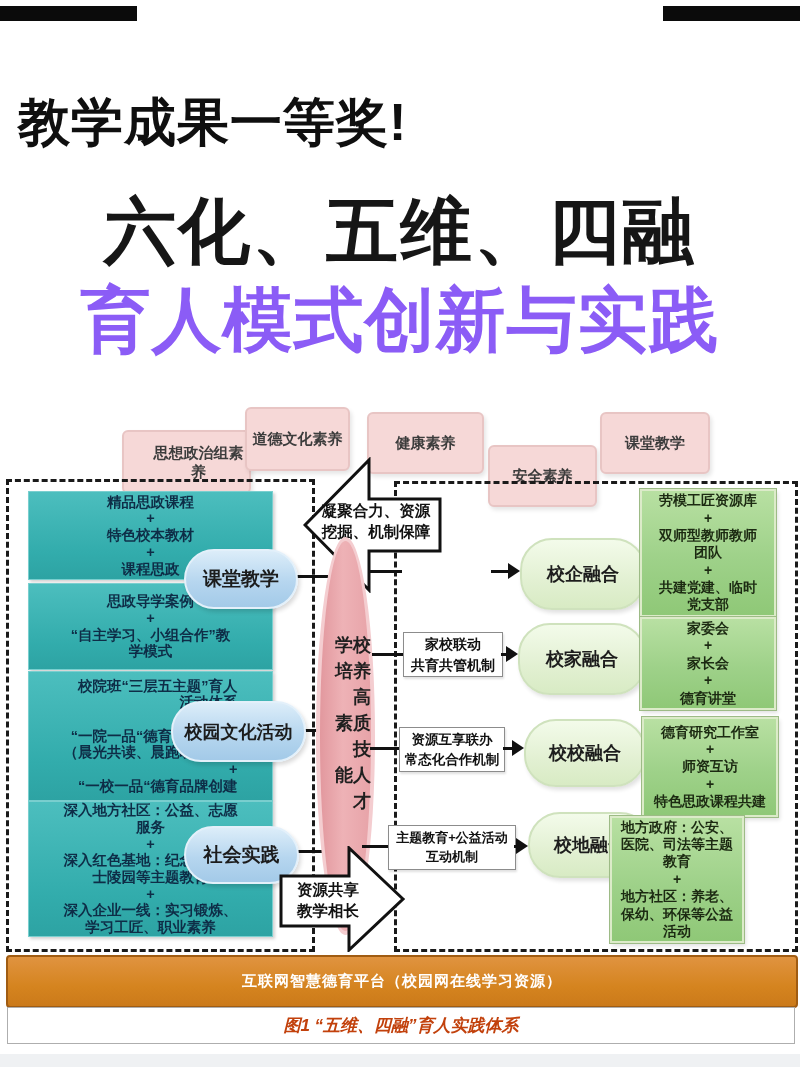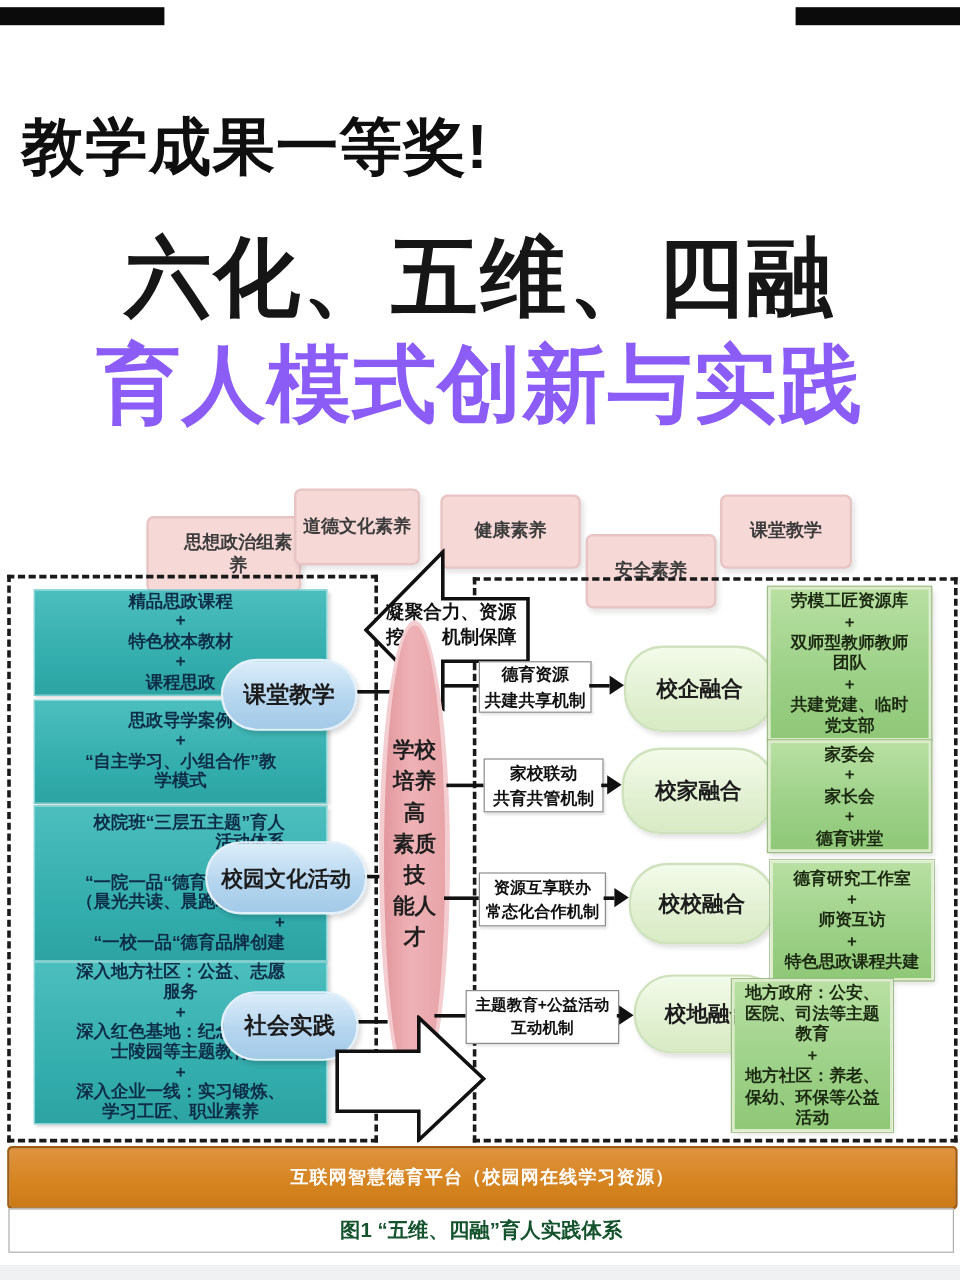--- a/index.html
+++ b/index.html
@@ -26,21 +26,21 @@
             font-size:14px;font-weight:700;color:#1c2a12;line-height:1.24;}
   .mech{background:#ffffff;border:1.5px solid #8c8c8c;font-size:14px;font-weight:700;color:#111;line-height:1.45;
         box-shadow:1px 2px 2px rgba(0,0,0,0.12);}
   .hline{height:2.5px;background:#111;}
   .ahead{width:0;height:0;border-top:8px solid transparent;border-bottom:8px solid transparent;border-left:12px solid #111;}
   .ellipse{background:linear-gradient(90deg,#e2989e 0%,#eeb2b6 45%,#e7a3a8 100%);border:4px solid #f4cdd0;
            border-radius:50%;font-size:18px;font-weight:800;color:#1f1f1f;line-height:1.45;}
   .arrtext{font-size:15.5px;font-weight:700;color:#111;line-height:1.35;}
   .platform{background:linear-gradient(180deg,#e09340 0%,#d5841f 60%,#cb7a1a 100%);border:2px solid #a05c12;
             border-radius:4px;font-size:15px;font-weight:700;color:#ffffff;letter-spacing:1px;text-align:right;}
-  .caption{background:#ffffff;border:1.5px solid #aeaeae;font-size:17px;font-weight:700;color:#14532d;}
+  .caption{background:#ffffff;border:1.5px solid #aeaeae;font-size:17px;font-weight:700;color:#c2410c;font-style:italic;}
   .bottomstrip{background:#eff1f3;}
 </style>
 </head>
 <body>
 
 <div class="canvas">
 
   <div class="abs topbar" style="left:0;width:137px;"></div>
   <div class="abs topbar" style="left:663px;width:137px;"></div>
 
@@ -89,32 +89,30 @@
   <div class="abs bluepill ctr" style="left:184px;top:549px;width:110px;height:56px;font-size:19px;">课堂教学</div>
   <div class="abs bluepill ctr" style="left:171px;top:701px;width:131px;height:57px;font-size:18px;">校园文化活动</div>
   <div class="abs bluepill ctr" style="left:184px;top:826px;width:111px;height:54px;font-size:19px;">社会实践</div>
 
   <svg class="abs" style="left:303px;top:457px;width:140px;height:136px;" viewBox="0 0 140 136">
     <polygon points="2,68 66,3 66,42 137,42 137,94 66,94 66,133" fill="#ffffff" stroke="#111111" stroke-width="3"></polygon>
   </svg>
   <div class="abs ctr ml arrtext" style="left:313px;top:496px;width:126px;height:52px;">凝聚合力、资源
 挖掘、机制保障</div>
 
-  <div class="abs ellipse ctr ml" style="left:316px;top:517px;width:59px;height:398px;padding-bottom:26px;box-sizing:border-box;">学校
+  <div class="abs ellipse ctr ml" style="left:316px;top:537px;width:59px;height:398px;padding-bottom:26px;box-sizing:border-box;text-align:right;">学校
 培养高
 素质技
 能人才</div>
 
   <div class="abs hline" style="left:370px;top:570px;width:32px;"></div>
   <div class="abs hline" style="left:372px;top:653px;width:34px;"></div>
   <div class="abs hline" style="left:370px;top:747px;width:32px;"></div>
   <div class="abs hline" style="left:362px;top:845px;width:29px;"></div>
 
-  <div class="abs mech ctr ml" style="left:399px;top:551px;width:92px;height:41px;">德育资源
-共建共享机制</div>
   <div class="abs mech ctr ml" style="left:403px;top:632px;width:98px;height:43px;">家校联动
 共育共管机制</div>
   <div class="abs mech ctr ml" style="left:399px;top:727px;width:104px;height:43px;font-size:13.5px;">资源互享联办
 常态化合作机制</div>
   <div class="abs mech ctr ml" style="left:388px;top:825px;width:126px;height:43px;font-size:13px;">主题教育+公益活动
 互动机制</div>
 
   <div class="abs hline" style="left:491px;top:570px;width:17px;"></div>
   <div class="abs ahead" style="left:508px;top:563px;"></div>
   <div class="abs hline" style="left:501px;top:653px;width:6px;"></div>
@@ -150,20 +148,22 @@
 医院、司法等主题
 教育
 +
 地方社区：养老、
 保幼、环保等公益
 活动</div>
 
   <svg class="abs" style="left:279px;top:846px;width:126px;height:106px;" viewBox="0 0 126 106">
     <polygon points="124,53 70,2 70,30 2,30 2,80 70,80 70,104" fill="#ffffff" stroke="#111111" stroke-width="3"></polygon>
   </svg>
+  <div class="abs ctr ml arrtext" style="left:283px;top:876px;width:90px;height:50px;">资源共享
+教学相长</div>
 
   <div class="abs platform ctr" style="left:6px;top:955px;width:788px;height:49px;">互联网智慧德育平台（校园网在线学习资源）</div>
 
   <div class="abs caption ctr" style="left:7px;top:1007px;width:786px;height:35px;">图1 “五维、四融”育人实践体系</div>
 
   <div class="abs bottomstrip" style="left:0;top:1054px;width:800px;height:13px;"></div>
 
 </div>
 
 </body></html>

